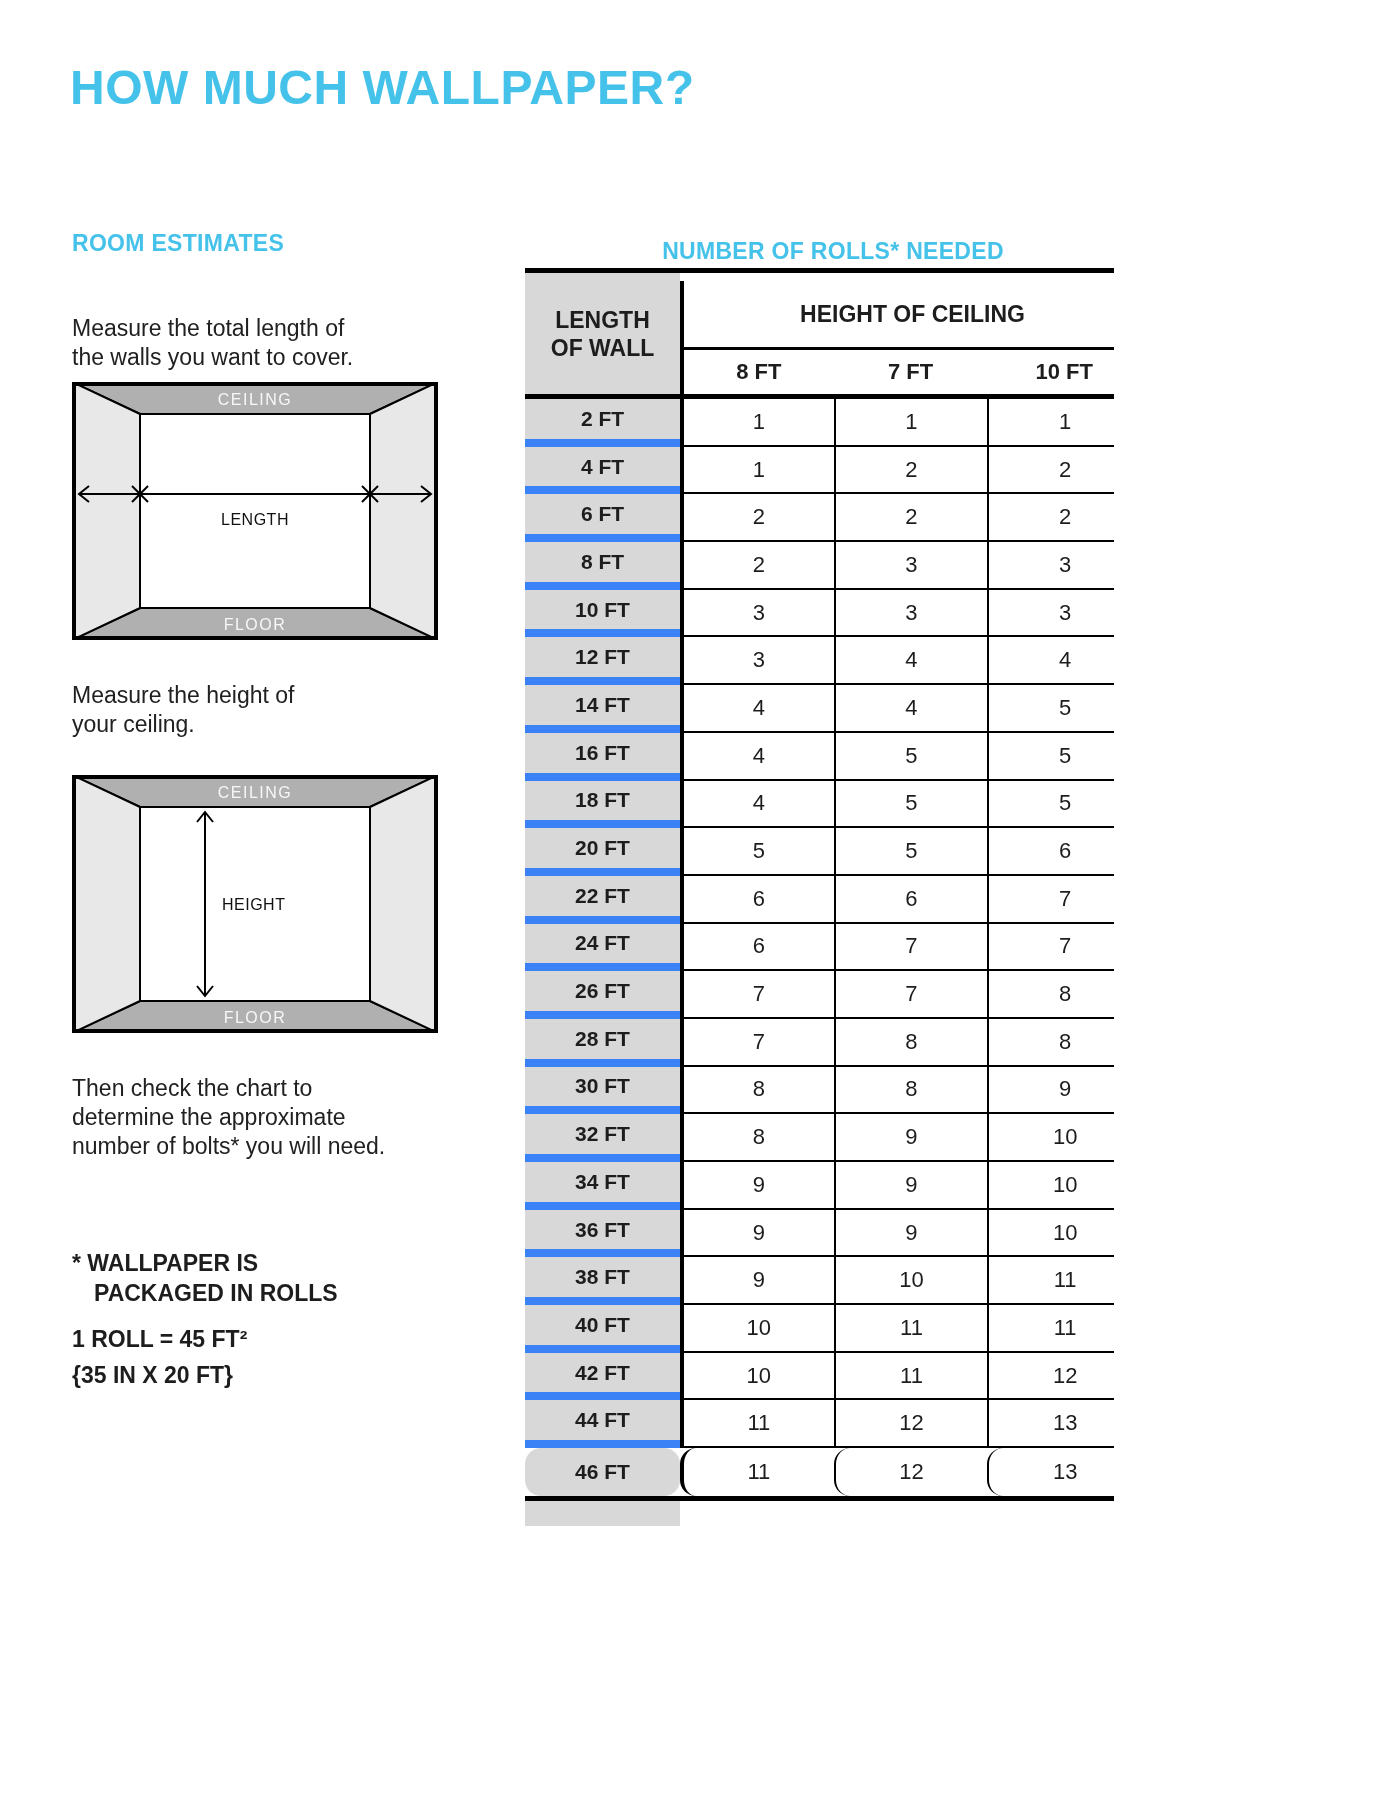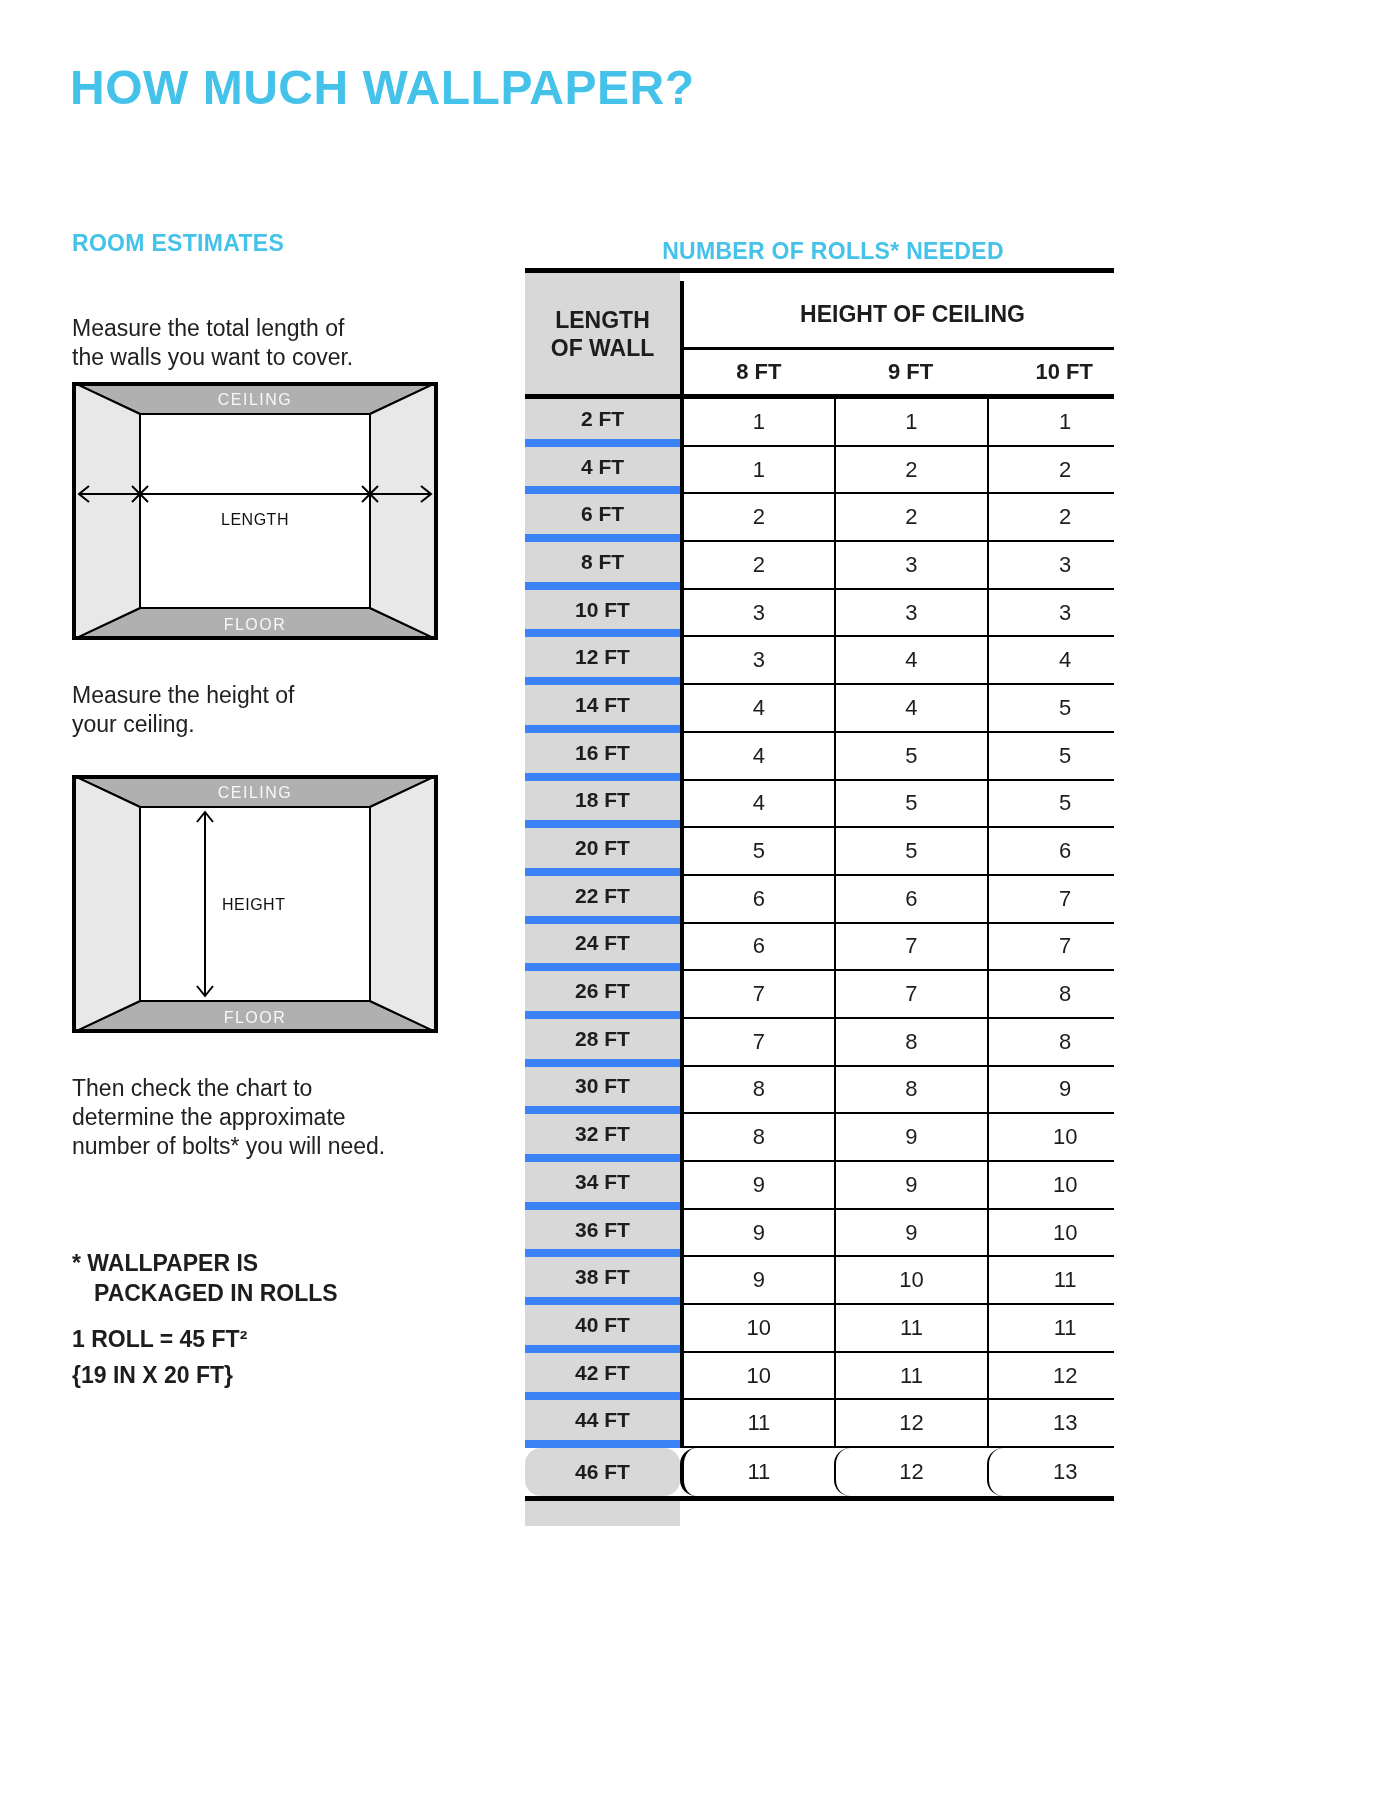--- a/index.html
+++ b/index.html
@@ -145,30 +145,30 @@
   <div class="abs para para3">Then check the chart to
 determine the approximate
 number of bolts* you will need.</div>
 
   <div class="abs footnote">
     <div>* WALLPAPER IS</div>
     <div class="indent">PACKAGED IN ROLLS</div>
   </div>
 
   <div class="abs roll-size">1 ROLL = 45 FT²</div>
-  <div class="abs roll-dims">{19 IN X 20 FT}</div>
+  <div class="abs roll-dims">{35 IN X 20 FT}</div>
 
   <div class="abs section-heading rolls-heading">NUMBER OF ROLLS* NEEDED</div>
 
   <div class="rolls-table">
     <div class="t-cell h-col1">LENGTH
 OF WALL</div>
     <div class="t-cell h-group">HEIGHT OF CEILING</div>
     <div class="t-cell h-sub c2">8 FT</div>
-    <div class="t-cell h-sub">9 FT</div>
+    <div class="t-cell h-sub">7 FT</div>
     <div class="t-cell h-sub">10 FT</div>
 
   <div class="t-cell r-label">2 FT</div>
       <div class="t-cell r-val c2">1</div>
       <div class="t-cell r-val c3">1</div>
       <div class="t-cell r-val c4">1</div>
       <div class="t-cell r-label">4 FT</div>
       <div class="t-cell r-val c2">1</div>
       <div class="t-cell r-val c3">2</div>
       <div class="t-cell r-val c4">2</div>

